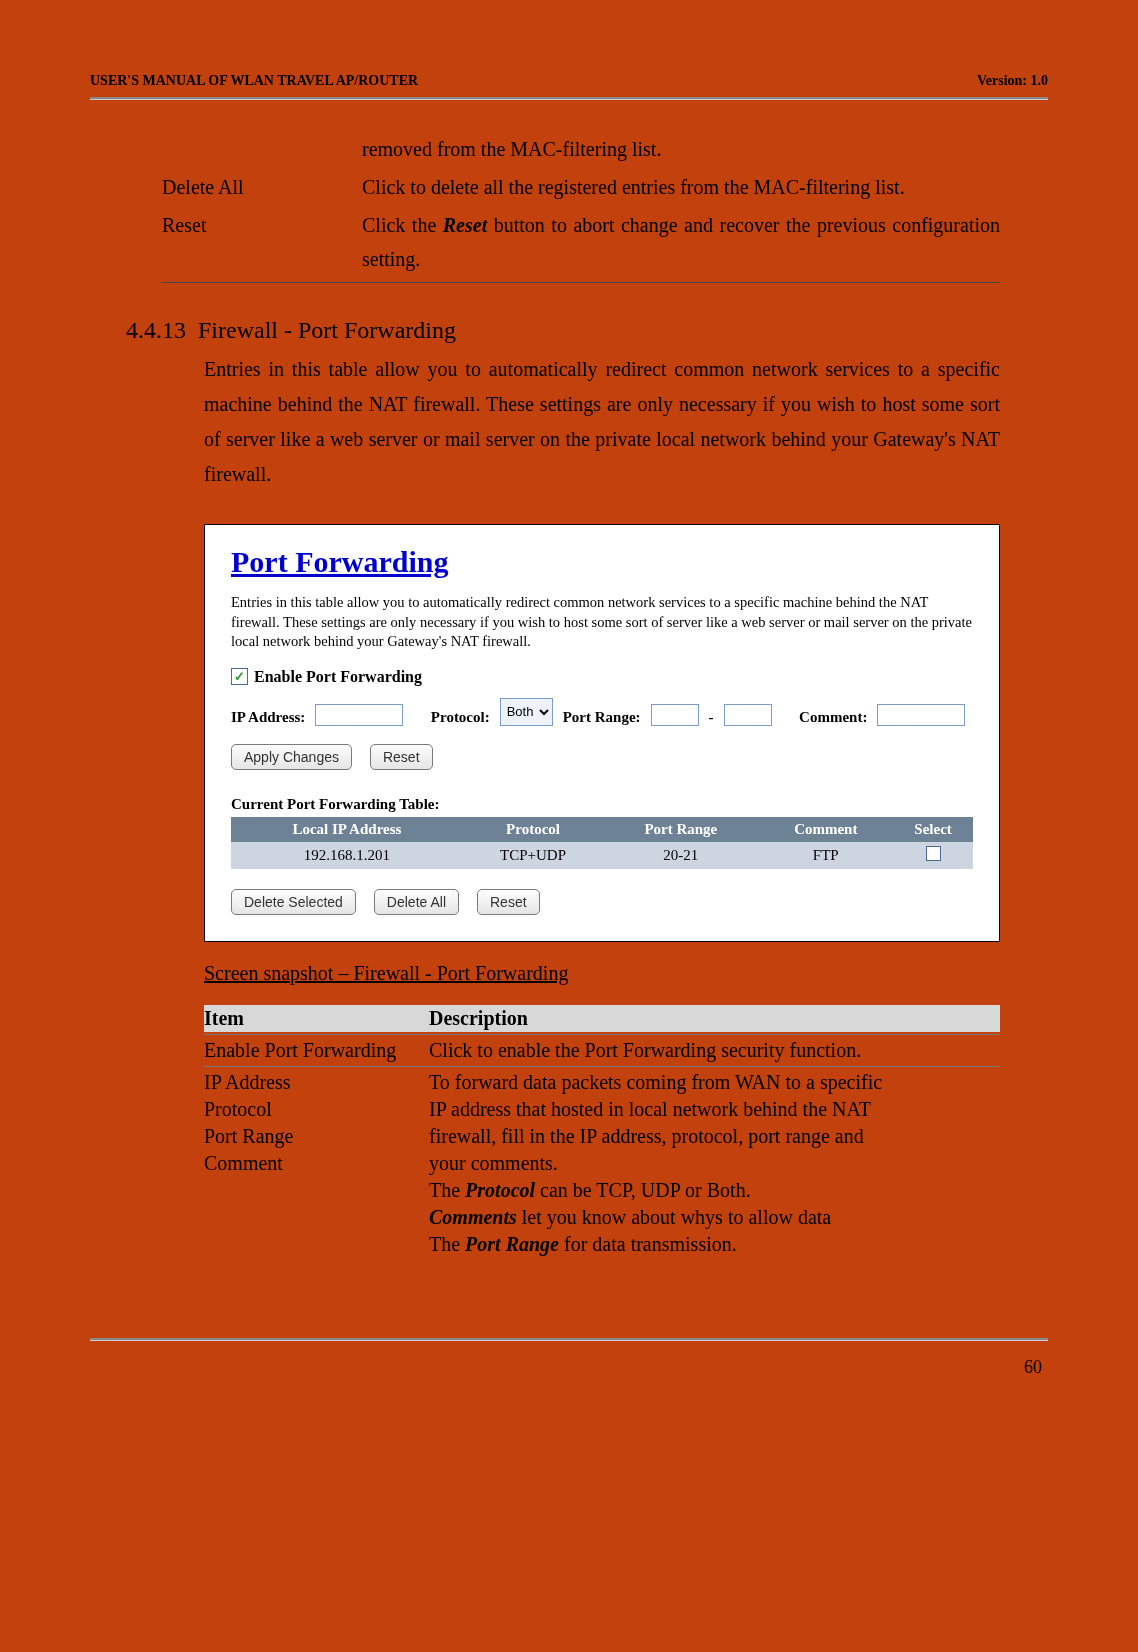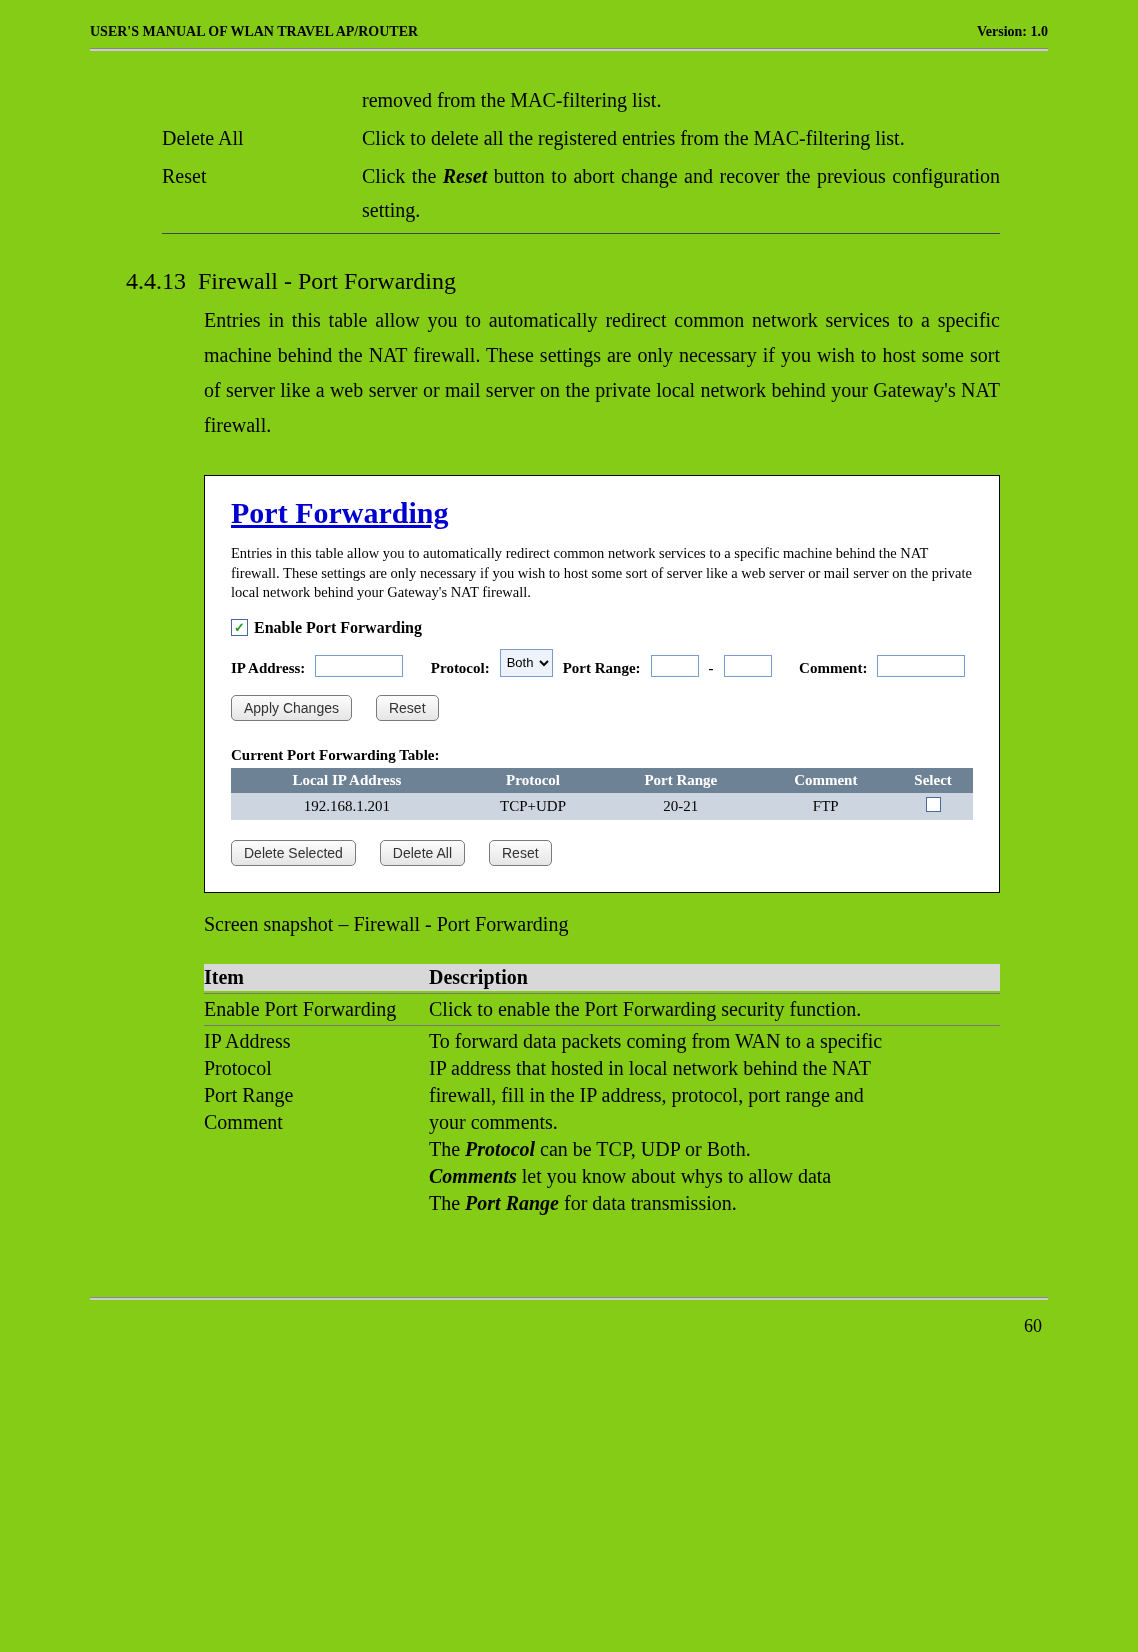--- a/index.html
+++ b/index.html
@@ -4,22 +4,22 @@
 <style>
 * { box-sizing: border-box; margin: 0; padding: 0; }
 body {
   font-family: "Times New Roman", serif;
   background: #f5f5f5;
   width: 1138px;
   margin: 0 auto;
   color: #000;
 }
 .page {
-  background: #84cc16;
-  padding: 24px 90px 40px 90px;
+  background: #c2410c;
+  padding: 73px 90px 40px 90px;
   min-height: 1652px;
   position: relative;
 }
 .header-row {
   display: flex;
   justify-content: space-between;
   font-size: 14px;
   font-weight: bold;
   padding-bottom: 8px;
 }
@@ -118,21 +118,21 @@
 .btn {
   font-family: Arial, sans-serif;
   font-size: 14px;
   padding: 4px 12px;
   border: 1px solid #7a7a7a;
   border-radius: 5px;
   background: linear-gradient(to bottom, #fdfdfd, #e5e5e5);
   color: #333;
   cursor: pointer;
 }
-.btn-row { display: flex; gap: 24px; margin-bottom: 26px; }
+.btn-row { display: flex; gap: 18px; margin-bottom: 26px; }
 .tbl-caption {
   font-family: "Times New Roman", serif;
   font-size: 15px;
   font-weight: bold;
   margin-bottom: 4px;
 }
 .fwd-table {
   width: 100%;
   border-collapse: collapse;
   font-family: "Times New Roman", serif;
@@ -151,21 +151,22 @@
   text-align: center;
 }
 .sel-box {
   display: inline-block;
   width: 15px; height: 15px;
   border: 1px solid #4a6a9e;
   background: #fff;
 }
 .snapshot-caption {
   font-size: 20px;
-  margin: 20px 0 28px 42px;
+  text-decoration: underline;
+  margin: 20px 0 20px 42px;
 }
 .item-table {
   width: 100%;
   border-collapse: collapse;
   font-size: 20px;
   margin-left: 42px;
   width: calc(100% - 42px);
 }
 .item-header td {
   background: #d8d8d8;

